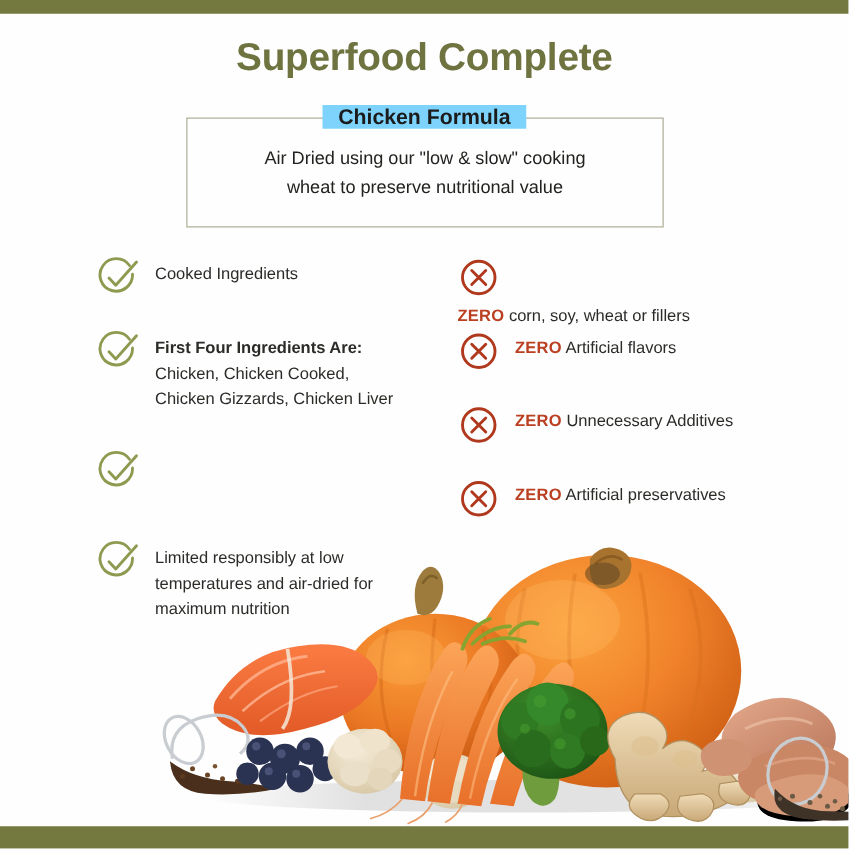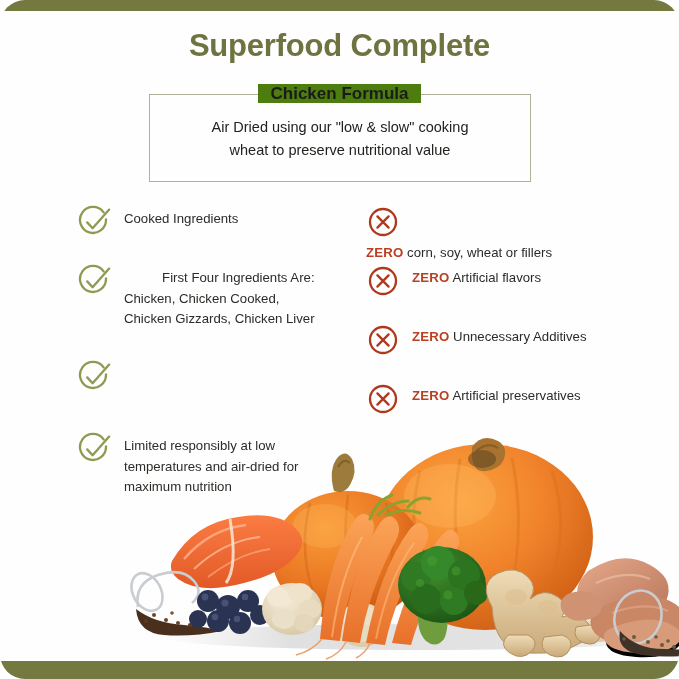--- a/index.html
+++ b/index.html
@@ -7,21 +7,20 @@
     width: 679px; height: 679px;
     background: #ffffff;
     font-family: "Liberation Sans", sans-serif;
     overflow: hidden;
   }
   #page {
     position: relative;
     width: 679px; height: 679px;
     background: #fefefe;
     overflow: hidden;
-    border-radius: 25px;
   }
   
   .bar {
     position: absolute; left: 0; width: 679px;
     background: #74793f;
   }
   .bar-top    { top: 0;  height: 11px; }
   .bar-bottom { bottom: 0; height: 18px; }
 
   
@@ -41,21 +40,21 @@
     background: transparent;
   }
   .formula-heading {
     position: absolute;
     top: 84px; left: 0; width: 679px;
     text-align: center;
     font-size: 17px; font-weight: bold; color: #1b1b1b;
     z-index: 3;
   }
   .formula-heading span {
-    background: #4d7c0f;
+    background: #7dd3fc;
     padding: 0 13px;
     text-align: center;
   }
   .formula-sub {
     position: absolute;
     top: 116px; left: 149px; width: 382px;
     text-align: center;
     font-size: 14.5px; line-height: 23px; color: #22231f;
   }
 
@@ -75,23 +74,22 @@
     margin-right: 12px;
   }
   .feature .icon-wrap svg { display: block; width: 34px; height: 34px; }
   .feature .txt {
     font-size: 13.2px;
     line-height: 20.5px;
     color: #2b2b28;
     padding-top: 4px;
   }
   .feature .txt .lead {
-    font-weight: normal;
+    font-weight: bold;
     color: #2b2b28;
-    text-align: right;
   }
   .feature .txt .zero {
     font-weight: bold;
     color: #bb3f21;
     letter-spacing: 0.2px;
   }
 
   
   .photo {
     position: absolute;

